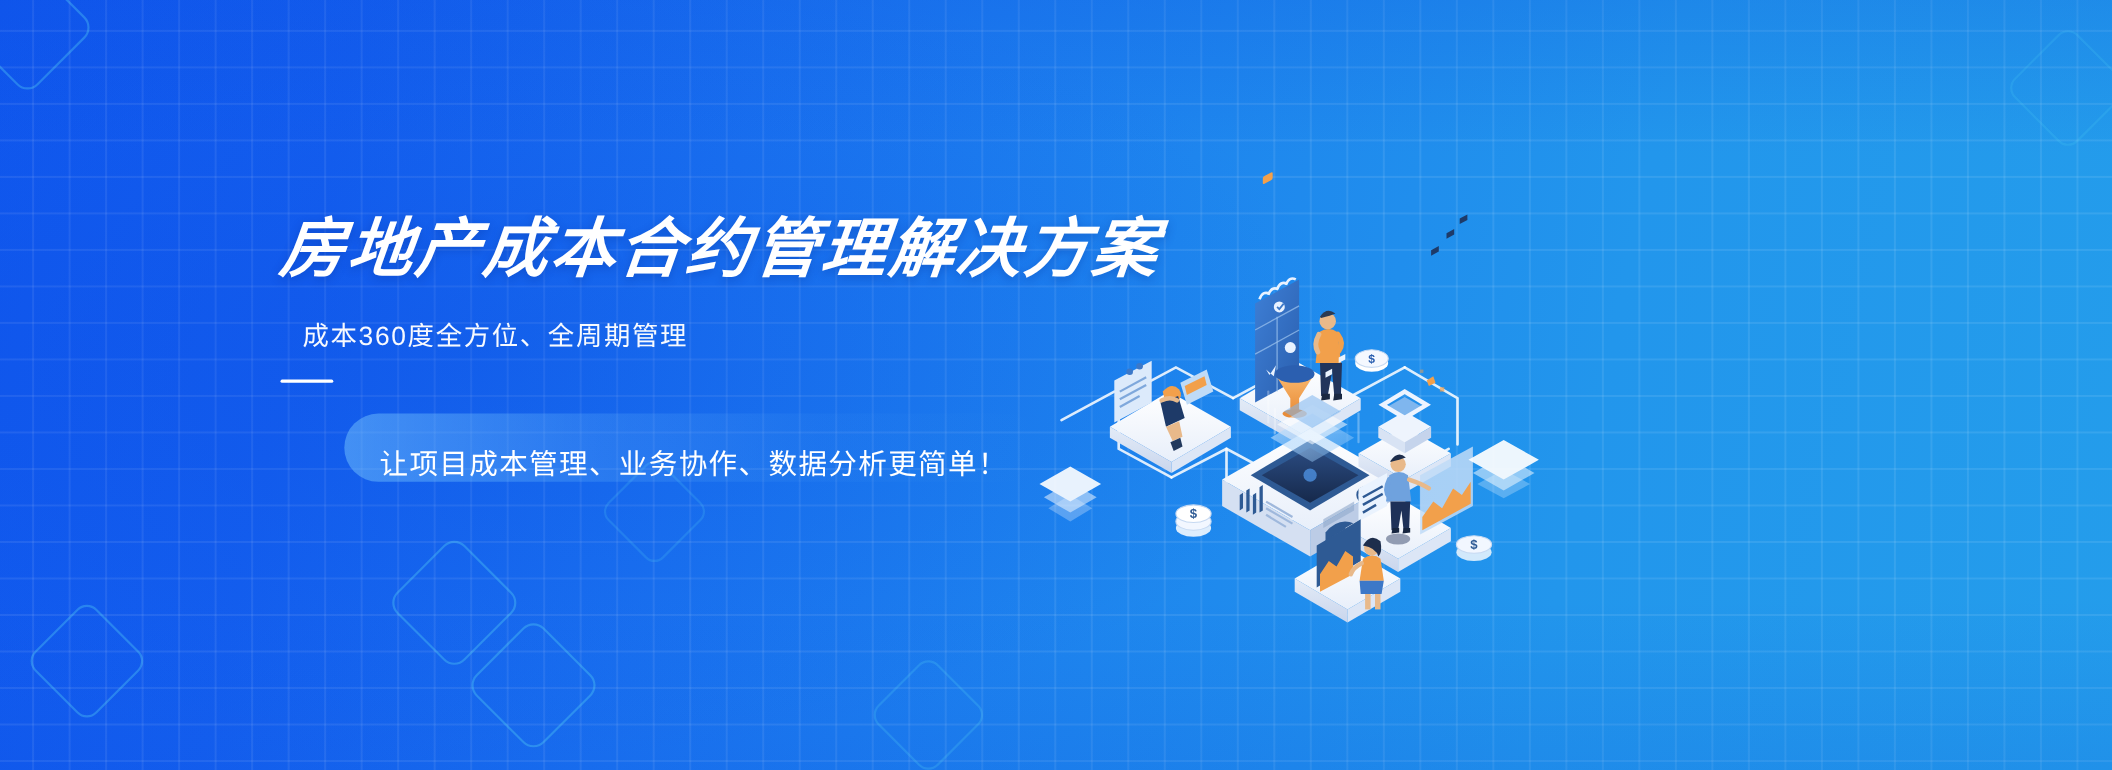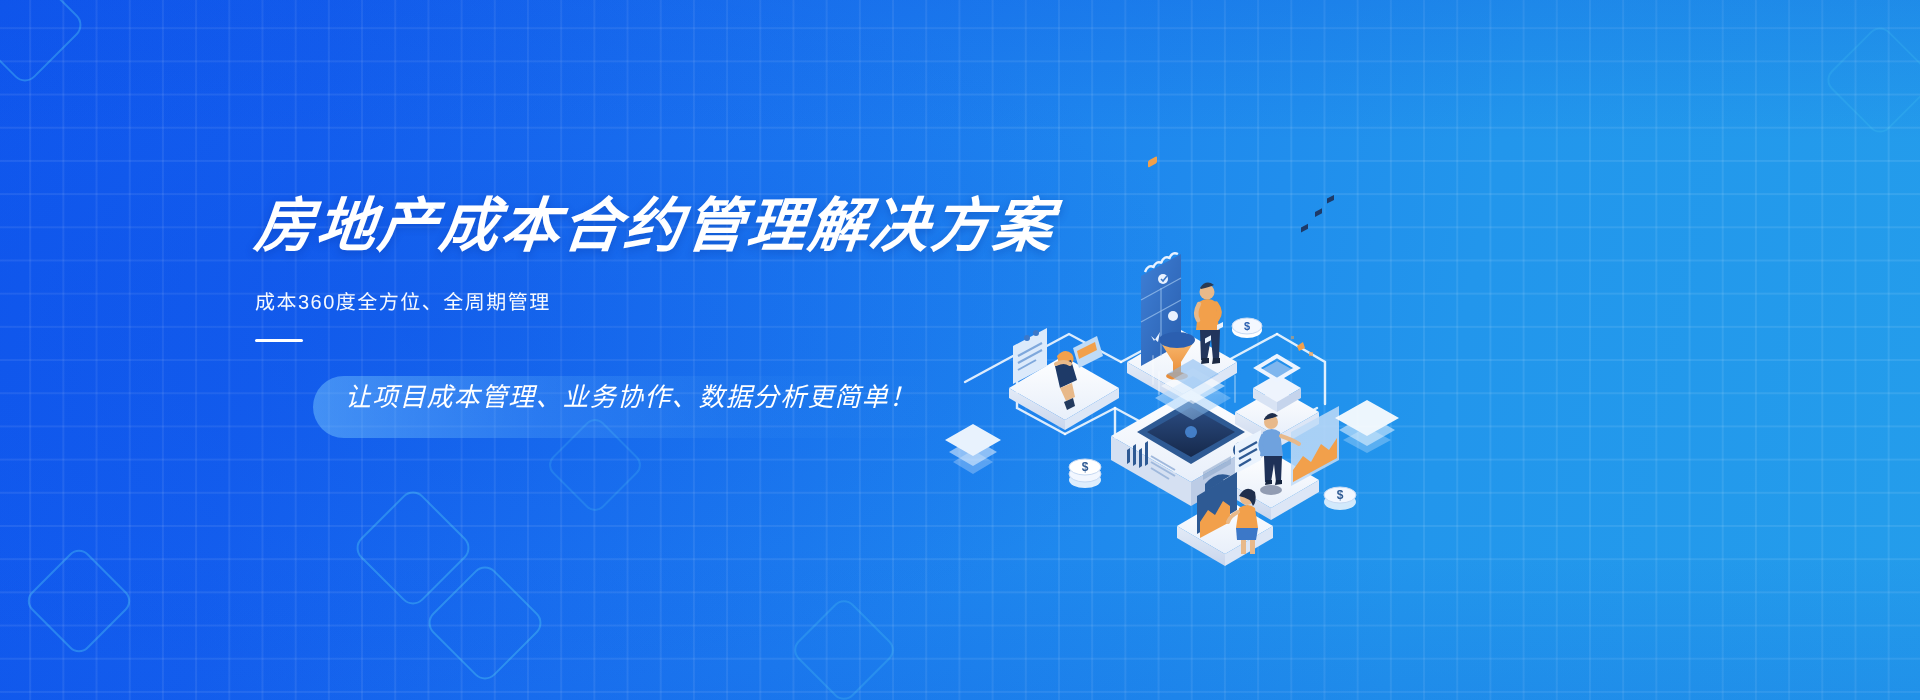--- a/index.html
+++ b/index.html
@@ -47,34 +47,33 @@
   }
   .title{
     font-size:59px; line-height:1.05; font-weight:bold; font-style:italic;
     color:#ffffff; letter-spacing:2.5px; white-space:nowrap;
     text-shadow:0 3px 9px rgba(6,48,150,.32);
     transform:skewX(-6deg);
     font-family:"Liberation Sans","DejaVu Sans",sans-serif;
   }
   .subtitle{
     margin-top:28px;
-    font-size:20px; color:#ffffff; letter-spacing:1.5px; font-weight:400;
-    white-space:nowrap; opacity:.97;
+    font-size:24px; color:#ffffff; letter-spacing:1.5px; font-weight:400;
+    white-space:nowrap; opacity:.97;margin-left:20px;
   }
   .divider{
     margin-top:24px; width:48px; height:3px; background:#ffffff; border-radius:2px;
   }
   .pill{
     position:absolute; left:58px; top:180px;
-    display:flex; align-items:flex-start;
+    display:flex; align-items:flex-end;
     height:62px; padding:0 30px 0 32px;
     border-radius:34px;
     background:linear-gradient(90deg, rgba(125,205,255,.46) 0%, rgba(120,200,255,.20) 36%, rgba(120,200,255,.05) 68%, rgba(120,200,255,0) 100%);
     white-space:nowrap;
-    font-style:italic;
   }
   .pill-text{
     font-size:26px; color:#ffffff; letter-spacing:1.2px; font-weight:400;
   }
 
   
   .illo{ position:absolute; left:905px; top:150px; width:500px; height:420px; }
 </style>
 </head>
 <body>

